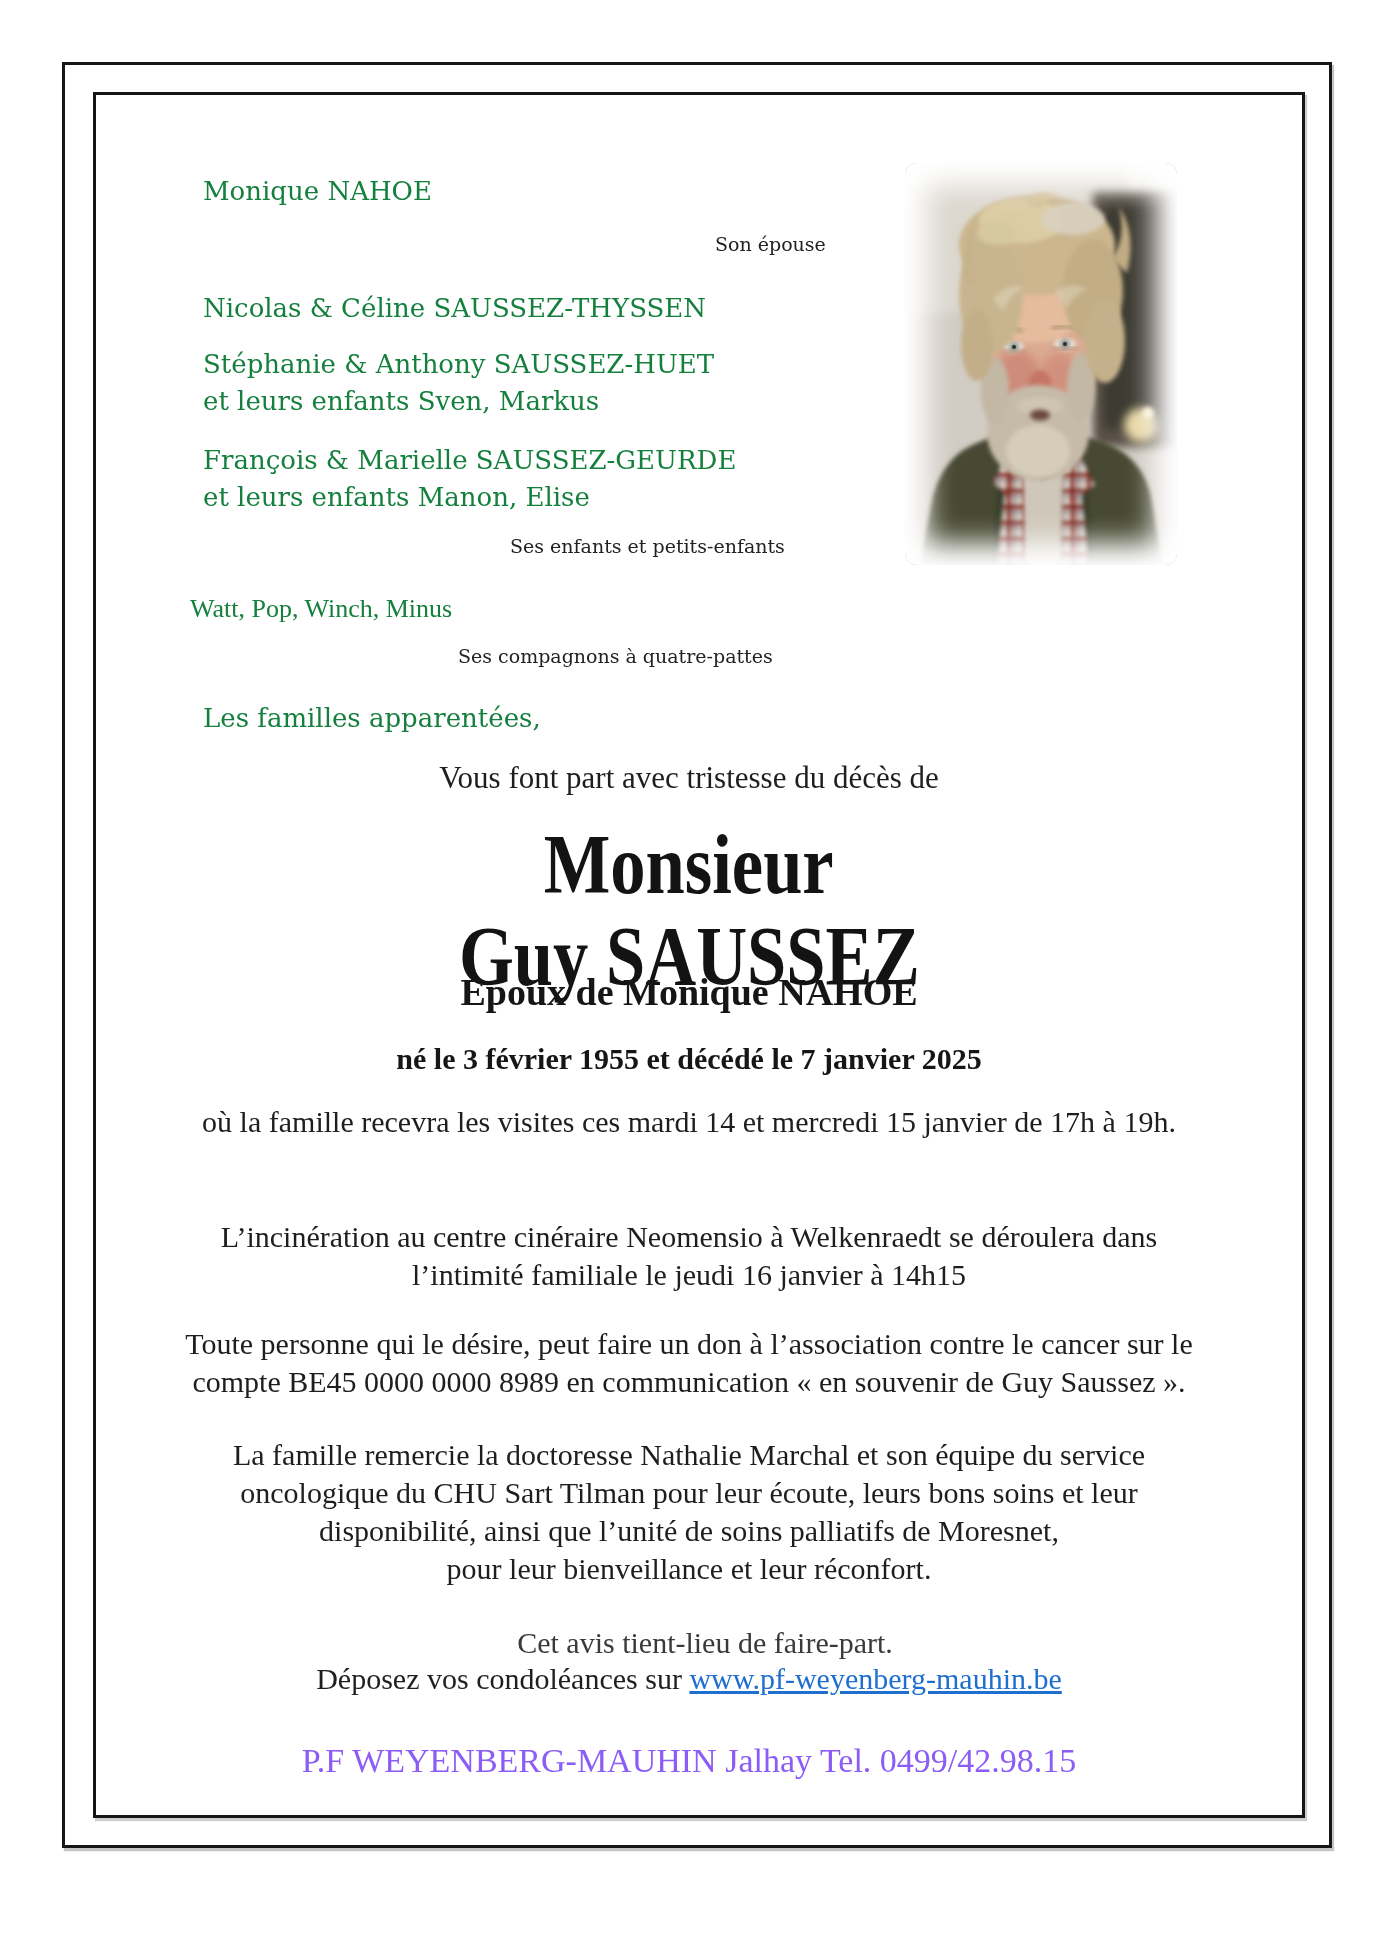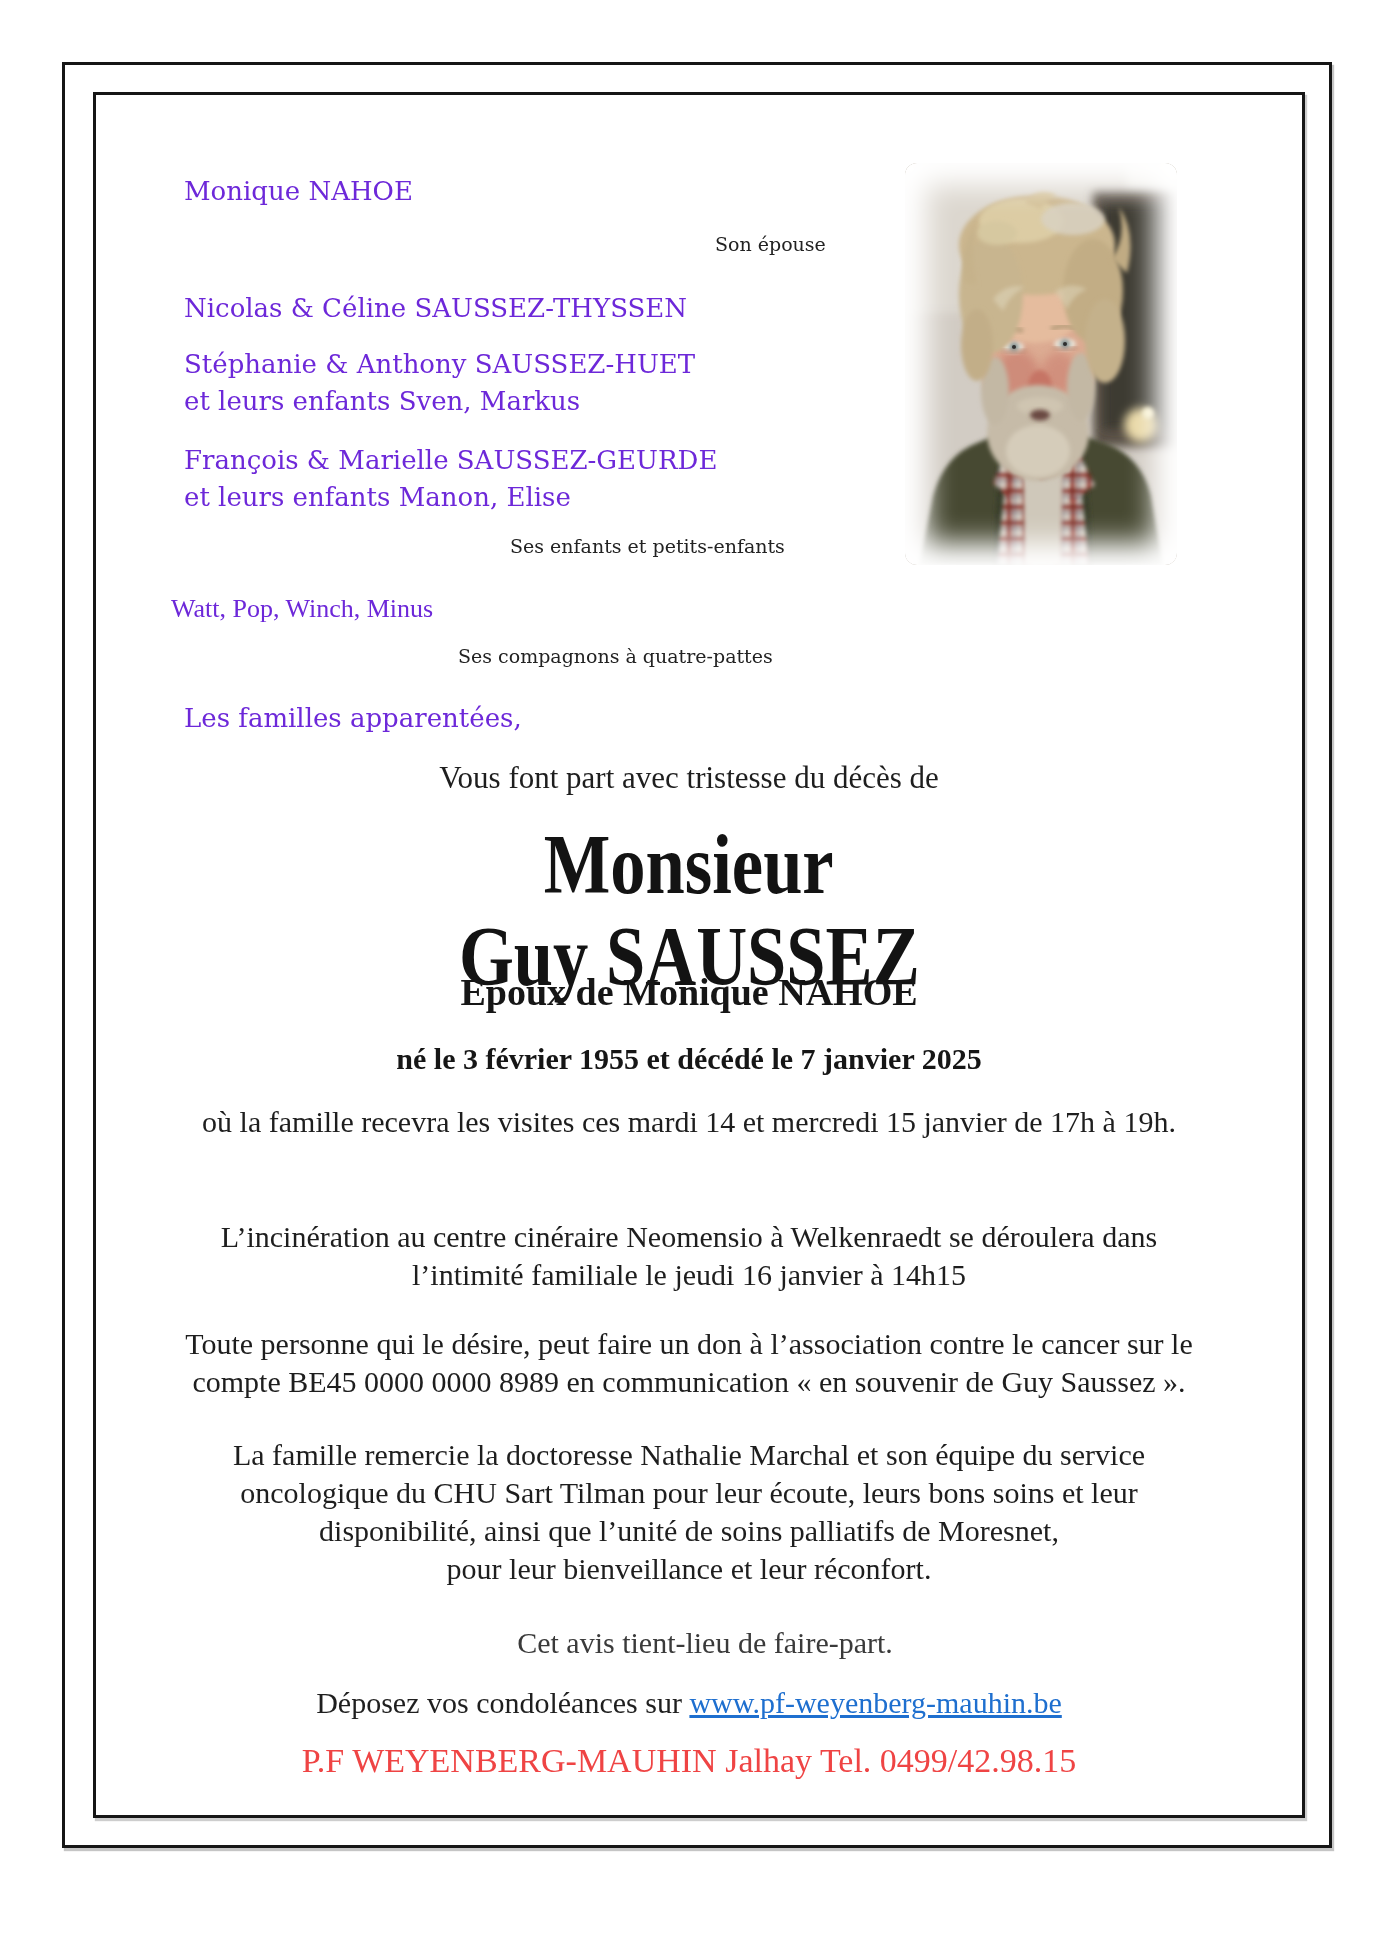--- a/index.html
+++ b/index.html
@@ -9,21 +9,21 @@
 
   
   .frame-outer{position:absolute;left:62px;top:62px;width:1270px;height:1786px;
     border:3px solid #161616;box-sizing:border-box;
     box-shadow:2px 3px 1px rgba(90,90,90,.35);}
   .frame-inner{position:absolute;left:93px;top:92px;width:1212px;height:1726px;
     border:3px solid #161616;box-sizing:border-box;
     box-shadow:2px 3px 1px rgba(90,90,90,.3);}
 
   .t{position:absolute;white-space:nowrap;}
-  .names{font-family:"DejaVu Serif", serif;font-size:26px;line-height:37px;color:#6d28d9;}
+  .names{font-family:"DejaVu Serif", serif;font-size:26px;line-height:37px;color:#15803d;margin-left:19px;}
   .role{font-family:"DejaVu Serif", serif;font-size:19px;color:#222;}
   .centered{left:0;width:1378px;text-align:center;}
   .intro{font-size:31px;color:#1e1e1e;}
   .h-big{font-weight:bold;font-size:84px;line-height:84px;color:#131313;}
   .h-big .squeeze{display:inline-block;transform:scaleX(0.84);transform-origin:50% 50%;}
   .h-sub{font-weight:bold;font-size:38px;color:#161616;}
   .h-dates{font-weight:bold;font-size:30px;color:#161616;}
   .para{font-size:30px;line-height:38px;text-align:center;left:50%;transform:translateX(-50%);
         width:1100px;white-space:normal;color:#1e1e1e;}
   .para div{white-space:nowrap;}
@@ -185,19 +185,19 @@
 
   <div class="t para" style="top:1436px;">
     <div>La famille remercie la doctoresse Nathalie Marchal et son équipe du service</div>
     <div>oncologique du CHU Sart Tilman pour leur écoute, leurs bons soins et leur</div>
     <div>disponibilité, ainsi que l’unité de soins palliatifs de Moresnet,</div>
     <div>pour leur bienveillance et leur réconfort.</div>
   </div>
 
   <div class="t centered notice" style="top:1626px;">Cet avis tient-lieu de faire-part.</div>
 
-  <div class="t centered condolences" style="top:1662px;margin-top:24px;">
+  <div class="t centered condolences" style="top:1662px;">
     <span>Déposez vos condoléances sur </span><a style="color:#1e6fcf;">www.pf-weyenberg-mauhin.be</a>
   </div>
 
-  <div class="t centered footer-green" style="top:1742px;color:#ef4444;">P.F WEYENBERG-MAUHIN Jalhay Tel. 0499/42.98.15</div>
+  <div class="t centered footer-green" style="top:1742px;color:#8b5cf6;">P.F WEYENBERG-MAUHIN Jalhay Tel. 0499/42.98.15</div>
 
 </div>
 
 </body></html>

